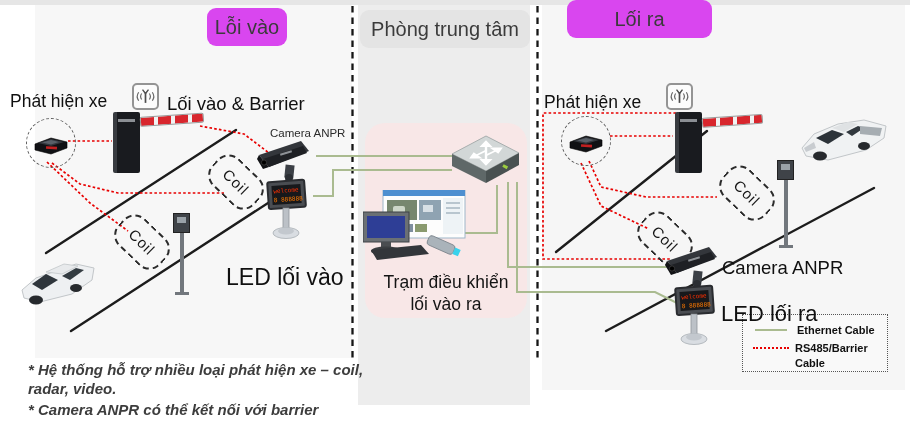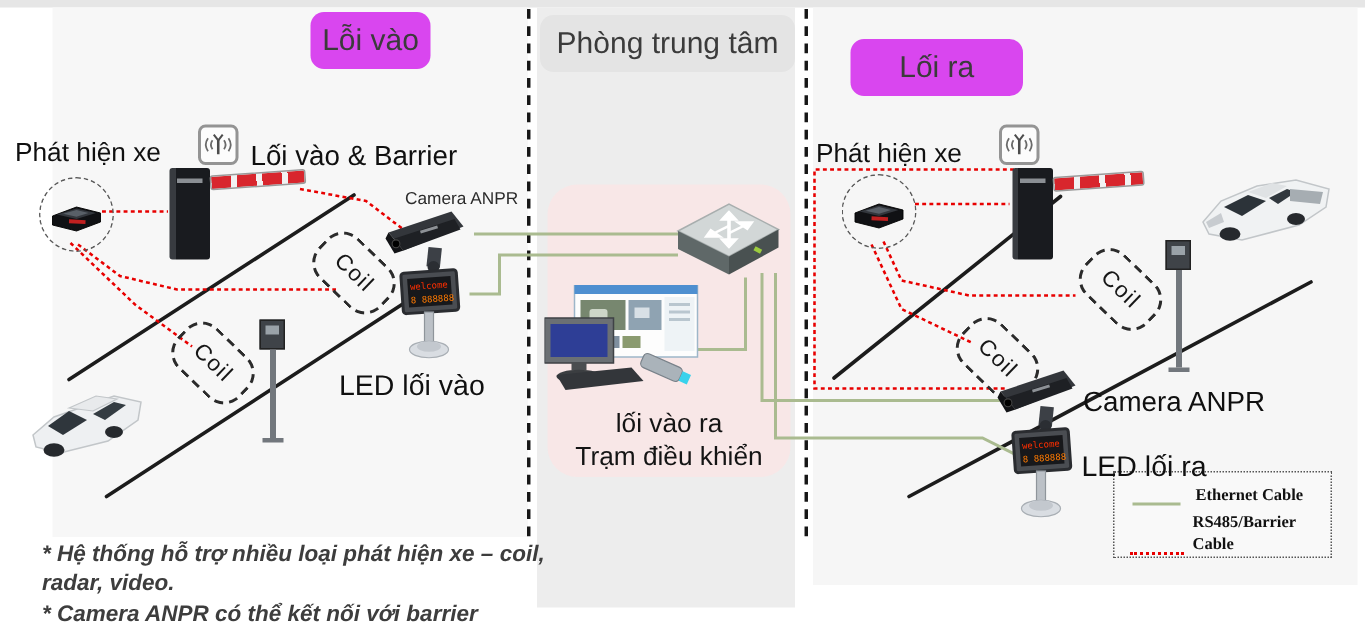--- a/index.html
+++ b/index.html
@@ -46,21 +46,21 @@
   .pole-screen{width:9px;height:6px;background:#9aa2a8;margin:3px auto 0;display:block;}
   .pole-shaft{width:4px;background:#72777d;flex:1;}
   .pole-base{width:14px;height:3px;background:#72777d;}
   .dev{position:absolute;z-index:3;}
   
   .station{left:365px;top:272px;width:162px;text-align:center;font-size:17.5px;color:#141414;
            line-height:1.25;z-index:4;}
   
   .legend{left:742px;top:314px;width:146px;height:58px;border:1.3px dotted #555;
           background:rgba(252,252,252,.55);z-index:5;padding:8px 0 0 10px;box-sizing:border-box;}
-  .lg-row{display:flex;align-items:flex-end;margin-bottom:4px;font-family:Liberation Serif, serif;}
+  .lg-row{display:flex;align-items:flex-start;margin-bottom:4px;}
   .lg-eth{width:32px;border-top:2.2px solid #aabb90;margin:6px 10px 0 2px;flex:none;}
   .lg-rs{width:36px;border-top:2.2px dotted #e80000;margin:6px 6px 0 0;flex:none;}
   .lg-t{font-size:11px;font-weight:bold;color:#111;line-height:1.3;width:92px;}
   
   .notes{left:28px;top:360px;width:350px;font-style:italic;font-size:15px;color:#3d3d3d;
          line-height:1.28;z-index:4;}
   .notes p{margin:0 0 2px;font-weight:bold;}
   .ledtext{font-family:"DejaVu Sans Mono",monospace;}
 </style>
 </head>
@@ -94,21 +94,21 @@
     <path class="rs" d="M52 163 L80 184 L118 193 L224 193"></path>
     <path class="rs" d="M47 162 L90 203 L128 231"></path>
     <path class="rs" d="M676 113 H543 V259 H670"></path>
     <path class="rs" d="M610 136 H673"></path>
     <path class="rs" d="M589 161 L601 187 L646 197 H717"></path>
     <path class="rs" d="M581 163 L601 206 L649 229"></path>
   </svg>
 
   <div class="pill" style="left:207px;top:8px;width:80px;height:38px">Lỗi vào</div>
   <div class="pill" style="left:360px;top:10px;width:170px;height:38px;background:#e4e4e4">Phòng trung tâm</div>
-  <div class="pill" style="left:567px;top:26px;width:115px;height:38px">Lối ra</div>
+  <div class="pill" style="left:567px;top:0;width:145px;height:38px">Lối ra</div>
 
   <div class="lbl" style="left:10px;top:91px;font-size:17.5px">Phát hiện xe</div>
 
   <div class="radar" style="left:26px;top:118px">
     <svg width="36" height="24" viewBox="0 0 36 24">
       <polygon points="2,13 18,7 34,11 34,17 18,23 2,19" fill="#101114" stroke="#000" stroke-width="0.6"></polygon>
       <polygon points="5,12 18,8 31,11 18,15" fill="#33373d"></polygon>
       <polygon points="9,11.5 18,9 26,11 18,13.5" fill="#596068"></polygon>
       <rect x="13" y="15.5" width="11" height="2.6" fill="#c12020" transform="rotate(3 18 17)"></rect>
     </svg>
@@ -164,21 +164,21 @@
         <rect x="16" y="51" width="29" height="19" fill="#17181b"></rect>
         <text class="ledtext" x="17.5" y="58.5" font-size="6" fill="#ff2f00">welcome</text>
         <text class="ledtext" x="17.5" y="67.5" font-size="6" fill="#ff7a00">8 888888</text>
       </g>
       <rect x="27" y="74" width="6" height="22" fill="#bcc1c7" stroke="#8f959b" stroke-width="0.8"></rect>
       <ellipse cx="30" cy="99" rx="13" ry="5.5" fill="#d9dde2" stroke="#a8aeb4" stroke-width="0.8"></ellipse>
       <ellipse cx="30" cy="97" rx="8" ry="3.5" fill="#c3c8ce"></ellipse>
     </svg>
   </div>
 
-  <div class="lbl" style="left:226px;top:247px;font-size:19px">LED lối vào</div>
+  <div class="lbl" style="left:226px;top:264px;font-size:23px">LED lối vào</div>
 
   <div class="dev" style="left:16px;top:250px">
     <svg width="84" height="66" viewBox="0 0 84 66">
       <polygon points="6,40 20,28 60,14 78,18 76,30 56,44 24,52 8,48" fill="#eef0f2" stroke="#c2c6c9" stroke-width="1"></polygon>
       <polygon points="30,22 48,14 62,16 46,24" fill="#e8eaec" stroke="#c2c6c9" stroke-width="0.8"></polygon>
       <polygon points="16,34 30,24 42,30 26,40" fill="#2f363c"></polygon>
       <polygon points="46,26 60,18 68,20 54,30" fill="#343c42"></polygon>
       <ellipse cx="20" cy="50" rx="7" ry="4.5" fill="#26292d"></ellipse>
       <ellipse cx="60" cy="38" rx="6" ry="4" fill="#26292d"></ellipse>
     </svg>
@@ -227,22 +227,22 @@
       </g>
       <polygon points="8,60 58,55 66,64 14,70" fill="#33363a"></polygon>
       <g transform="rotate(24 78 55)">
         <rect x="64" y="50" width="28" height="10" rx="3" fill="#aab3ba" stroke="#79828a" stroke-width="0.8"></rect>
         <rect x="92" y="51.5" width="6" height="7" fill="#39d2ec"></rect>
       </g>
     </svg>
   </div>
 
   <div class="abs station">
+    <div>Trạm điều khiển</div>
     <div>lối vào ra</div>
-    <div>Trạm điều khiển</div>
   </div>
 
   <div class="lbl" style="left:544px;top:92px;font-size:17.5px">Phát hiện xe</div>
 
   <div class="radar" style="left:561px;top:116px">
     <svg width="36" height="24" viewBox="0 0 36 24">
       <polygon points="2,13 18,7 34,11 34,17 18,23 2,19" fill="#101114" stroke="#000" stroke-width="0.6"></polygon>
       <polygon points="5,12 18,8 31,11 18,15" fill="#33373d"></polygon>
       <polygon points="9,11.5 18,9 26,11 18,13.5" fill="#596068"></polygon>
       <rect x="13" y="15.5" width="11" height="2.6" fill="#c12020" transform="rotate(3 18 17)"></rect>
@@ -310,21 +310,21 @@
         <text class="ledtext" x="17.5" y="58.5" font-size="6" fill="#ff2f00">welcome</text>
         <text class="ledtext" x="17.5" y="67.5" font-size="6" fill="#ff7a00">8 888888</text>
       </g>
       <rect x="27" y="74" width="6" height="22" fill="#bcc1c7" stroke="#8f959b" stroke-width="0.8"></rect>
       <ellipse cx="30" cy="99" rx="13" ry="5.5" fill="#d9dde2" stroke="#a8aeb4" stroke-width="0.8"></ellipse>
       <ellipse cx="30" cy="97" rx="8" ry="3.5" fill="#c3c8ce"></ellipse>
     </svg>
   </div>
 
   <div class="lbl" style="left:722px;top:257px;font-size:18.5px">Camera ANPR</div>
-  <div class="lbl" style="left:721px;top:301px;font-size:19px;z-index:6">LED lối ra</div>
+  <div class="lbl" style="left:721px;top:301px;font-size:22px;z-index:6">LED lối ra</div>
 
   <div class="abs legend">
     <div class="lg-row">
       <span class="lg-eth"></span>
       <span class="lg-t">Ethernet Cable</span>
     </div>
     <div class="lg-row">
       <span class="lg-rs"></span>
       <span class="lg-t">RS485/Barrier Cable</span>
     </div>

